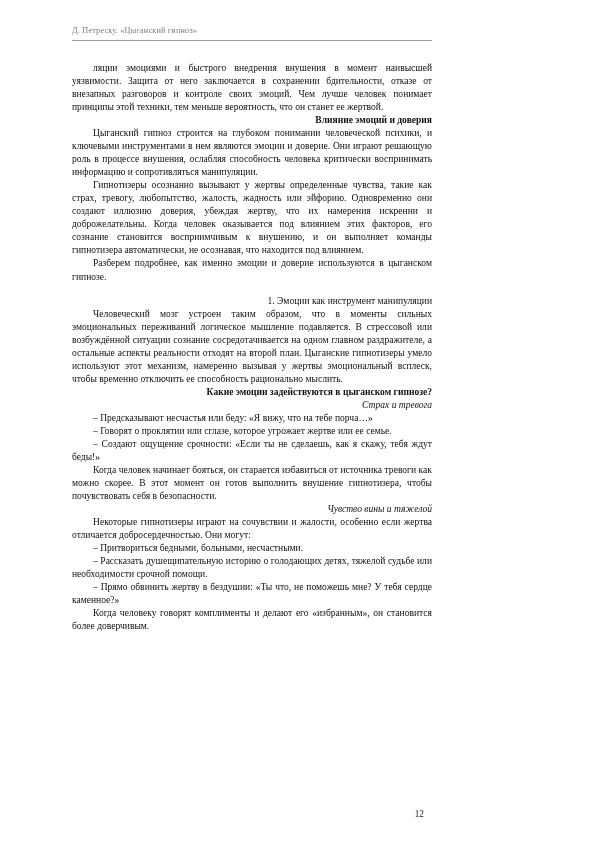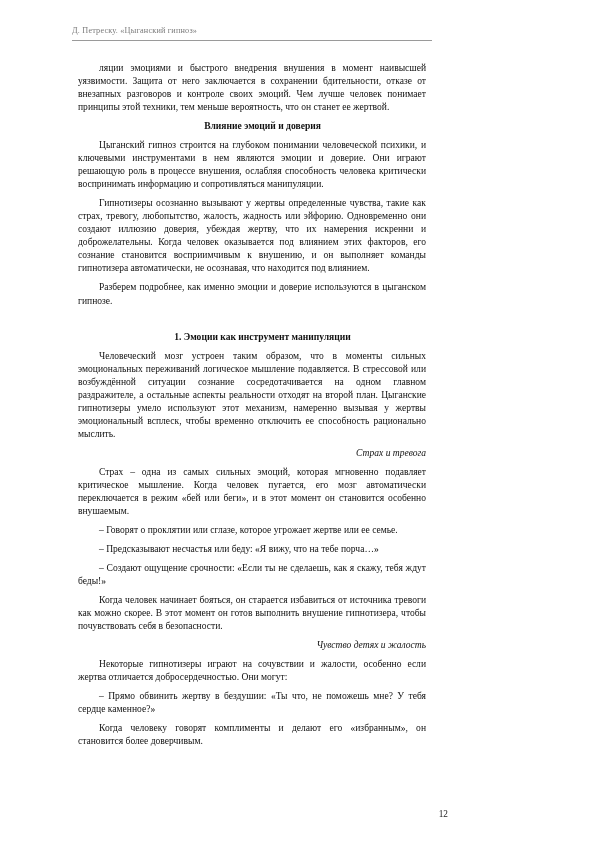--- a/index.html
+++ b/index.html
@@ -36,48 +36,47 @@
     height: 0;
   }
   .body-col {
     font-size: 9.55px;
     line-height: 1.365;
     text-align: justify;
     text-justify: inter-word;
     hyphens: manual;
   }
   p {
-    margin: 6px;
+    margin: 0;
     text-indent: 21px;
   }
   p.bold-head {
     font-weight: bold;
     text-indent: 21px;
-    text-align: center;
+    text-align: right;
   }
   p.italic-head {
     font-style: italic;
     text-indent: 21px;
     text-align: right;
   }
   p.numbered-head {
     text-indent: 21px;
-    text-align: center;
-    font-weight: bold;
+    text-align: right;
   }
   p.dash-item {
     text-indent: 21px;
   }
   .gap {
     height: 11px;
   }
   b { font-weight: normal; }
   .folio {
     position: absolute;
-    right: 52px;
+    right: 76px;
     bottom: 30px;
     font-size: 9.3px;
     color: #222222;
     margin-top: 20px;
   }
 </style>
 </head>
 <body>
 
 <div class="page">
@@ -96,36 +95,38 @@
     <p>Гипнотизеры осознанно вызывают у жертвы определенные чувства, такие как страх, тревогу, любопытство, жалость, жадность или эйфорию. Одновременно они создают иллюзию доверия, убеждая жертву, что их намерения искренни и доброжелательны. Когда человек оказывается под влиянием этих факторов, его сознание становится восприимчивым к внушению, и он выполняет команды гипнотизера автоматически, не осознавая, что находится под влиянием.</p>
 
     <p>Разберем подробнее, как именно эмоции и доверие используются в цыганском гипнозе.</p>
 
     <div class="gap"></div>
 
     <p class="numbered-head">1. Эмоции как инструмент манипуляции</p>
 
     <p>Человеческий мозг устроен таким образом, что в моменты сильных эмоциональных переживаний логическое мышление подавляется. В стрессовой или возбуждённой ситуации сознание сосредотачивается на одном главном раздражителе, а остальные аспекты реальности отходят на второй план. Цыганские гипнотизеры умело используют этот механизм, намеренно вызывая у жертвы эмоциональный всплеск, чтобы временно отключить ее способность рационально мыслить.</p>
 
+    <p class="bold-head">Какие эмоции задействуются в цыганском гипнозе?</p>
 
     <p class="italic-head">Страх и тревога</p>
 
-    <p>Страх – одна из самых сильных эмоций, которая мгновенно подавляет критическое мышление. Когда человек пугается, его мозг автоматически переключается в режим «бей или беги», и в этот момент он становится особенно внушаемым.</p>
 
 
+    <p class="dash-item">– Предсказывают несчастья или беду: «Я вижу, что на тебе порча…»</p>
     <p class="dash-item">– Говорят о проклятии или сглазе, которое угрожает жертве или ее семье.</p>
-    <p class="dash-item">– Предсказывают несчастья или беду: «Я вижу, что на тебе порча…»</p>
     <p class="dash-item">– Создают ощущение срочности: «Если ты не сделаешь, как я скажу, тебя ждут беды!»</p>
 
     <p>Когда человек начинает бояться, он старается избавиться от источника тревоги как можно скорее. В этот момент он готов выполнить внушение гипнотизера, чтобы почувствовать себя в безопасности.</p>
 
-    <p class="italic-head">Чувство детях и жалость</p>
+    <p class="italic-head">Чувство вины и тяжелой</p>
 
     <p>Некоторые гипнотизеры играют на сочувствии и жалости, особенно если жертва отличается добросердечностью. Они могут:</p>
 
+    <p class="dash-item">– Притвориться бедными, больными, несчастными.</p>
+    <p class="dash-item">– Рассказать душещипательную историю о голодающих детях, тяжелой судьбе или необходимости срочной помощи.</p>
     <p class="dash-item">– Прямо обвинить жертву в бездушии: «Ты что, не поможешь мне? У тебя сердце каменное?»</p>
 
 
 
     <p>Когда человеку говорят комплименты и делают его «избранным», он становится более доверчивым.</p>
 
   </div>
 
   <div class="folio">12</div>
 

